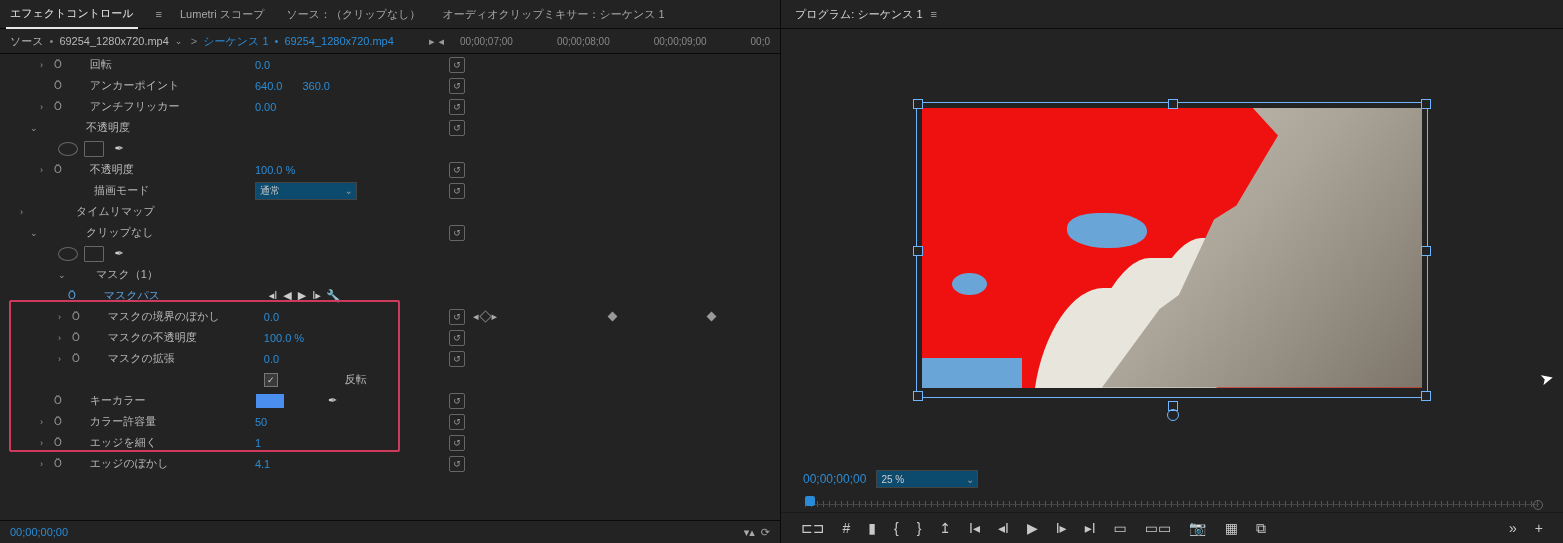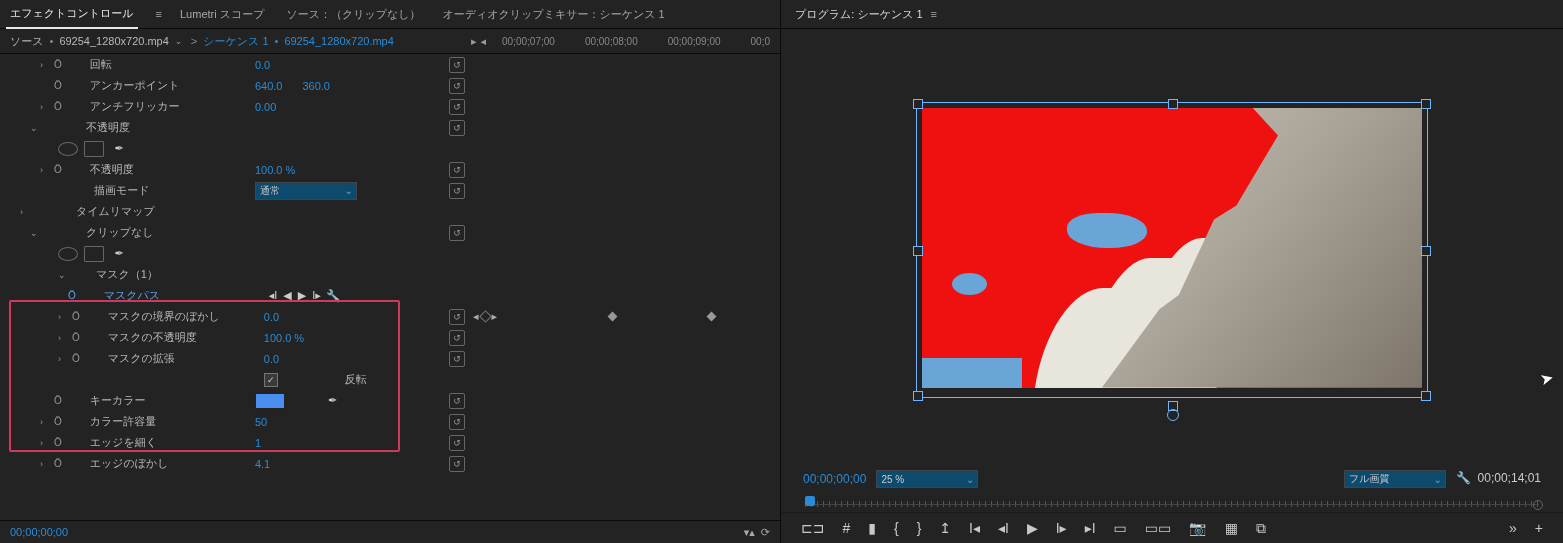--- a/index.html
+++ b/index.html
@@ -52,21 +52,21 @@
   gap: 6px;
 }
 .source-row .blue { color: #2a8cd6; }
 .source-row .dot { color: #888; }
 .source-row .nav-arrows { margin-left: auto; display:flex; gap:4px; color:#999; }
 .time-ruler {
   margin-left: 10px;
   color: #888;
   font-size: 10px;
   display:flex;
-  gap: 30px;
+  gap: 44px;
 }
 .effect-body {
   flex: 1;
   display: flex;
 }
 .prop-list {
   width: 465px;
   overflow:hidden;
 }
 .keyframe-area {
@@ -625,25 +625,20 @@
         <div class="mask-handle h-br"></div>
         <div class="center-cross"></div>
       </div>
     </div>
     <span class="cursor-arrow">➤</span>
   </div>
 
   <div class="program-controls">
     <span class="tc-blue">00;00;00;00</span>
     <span class="dropdown zoom-sel">25 %</span>
-    <span class="tc-right">
-      <span class="dropdown quality-sel">フル画質</span>
-      &nbsp;&nbsp;<span class="wrench">🔧</span>&nbsp;
-      <span>00;00;14;01</span>
-    </span>
   </div>
 
   <div class="slider-track">
     <div class="slider-ticks"></div>
     <div class="slider-line"></div>
     <div class="playhead"></div>
     <div class="slider-end"></div>
   </div>
 
   <div class="transport">

